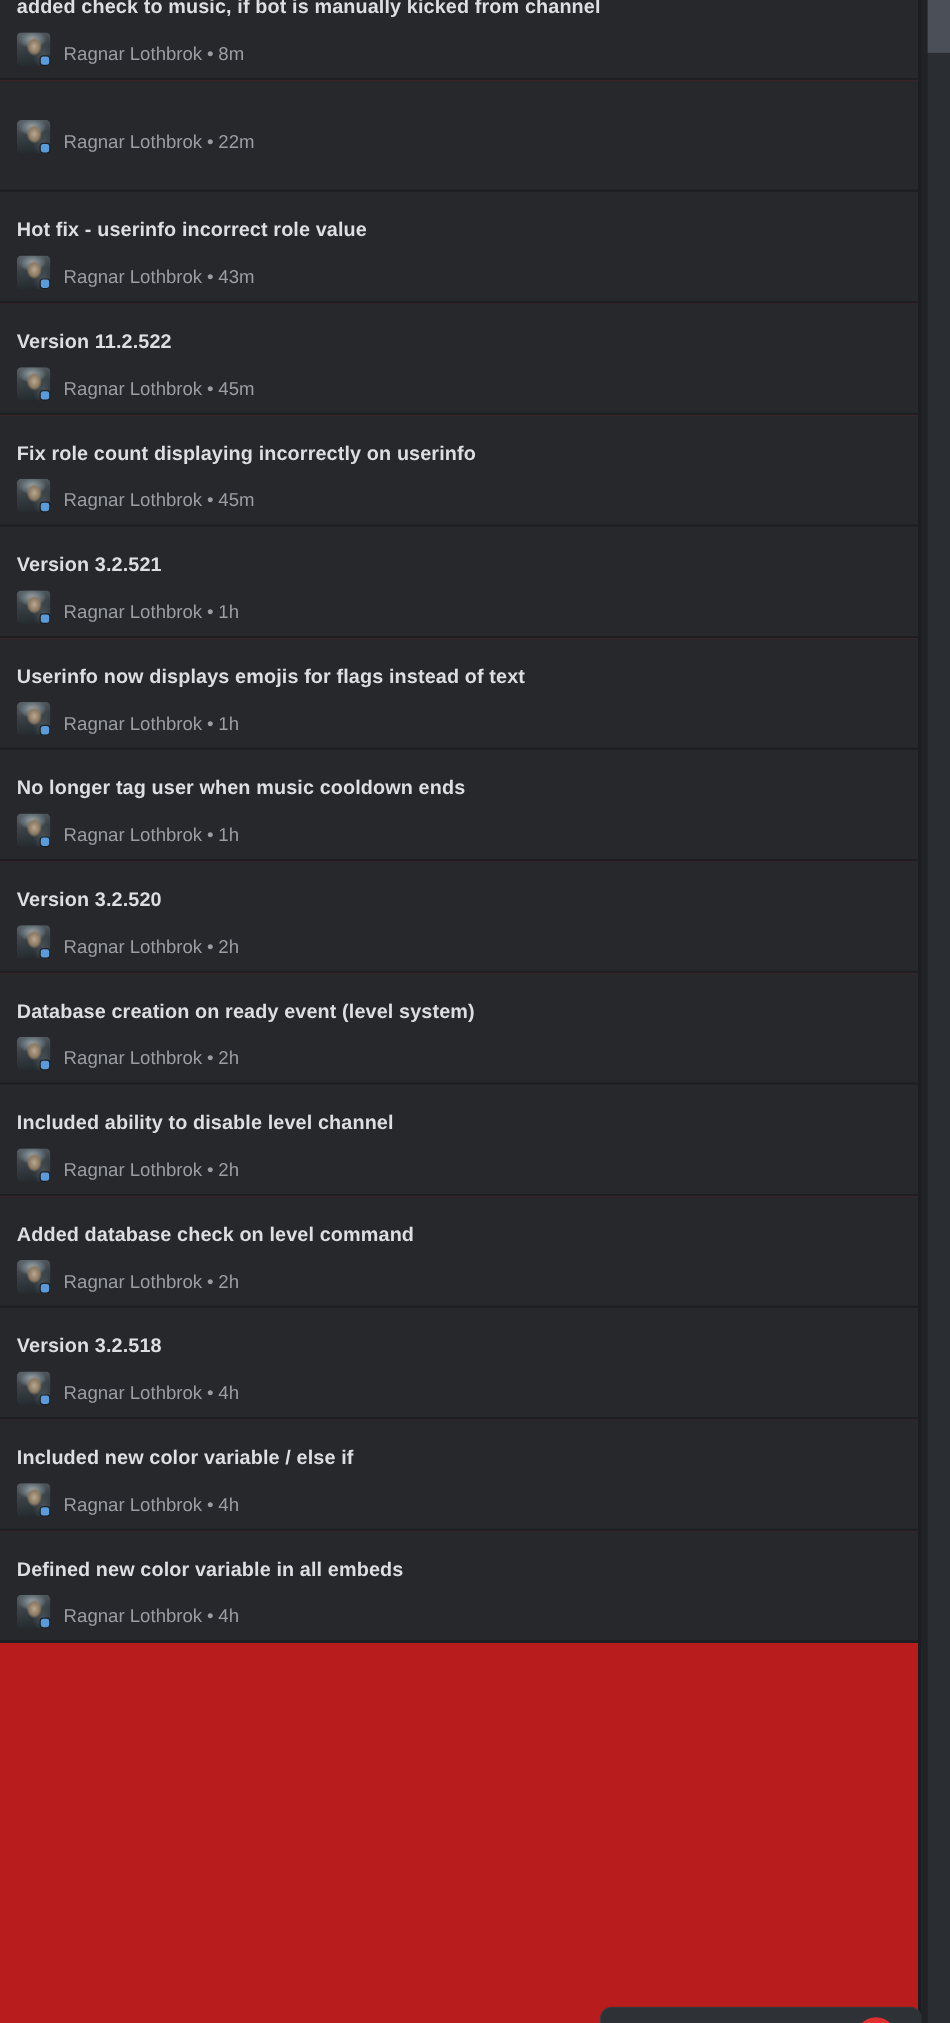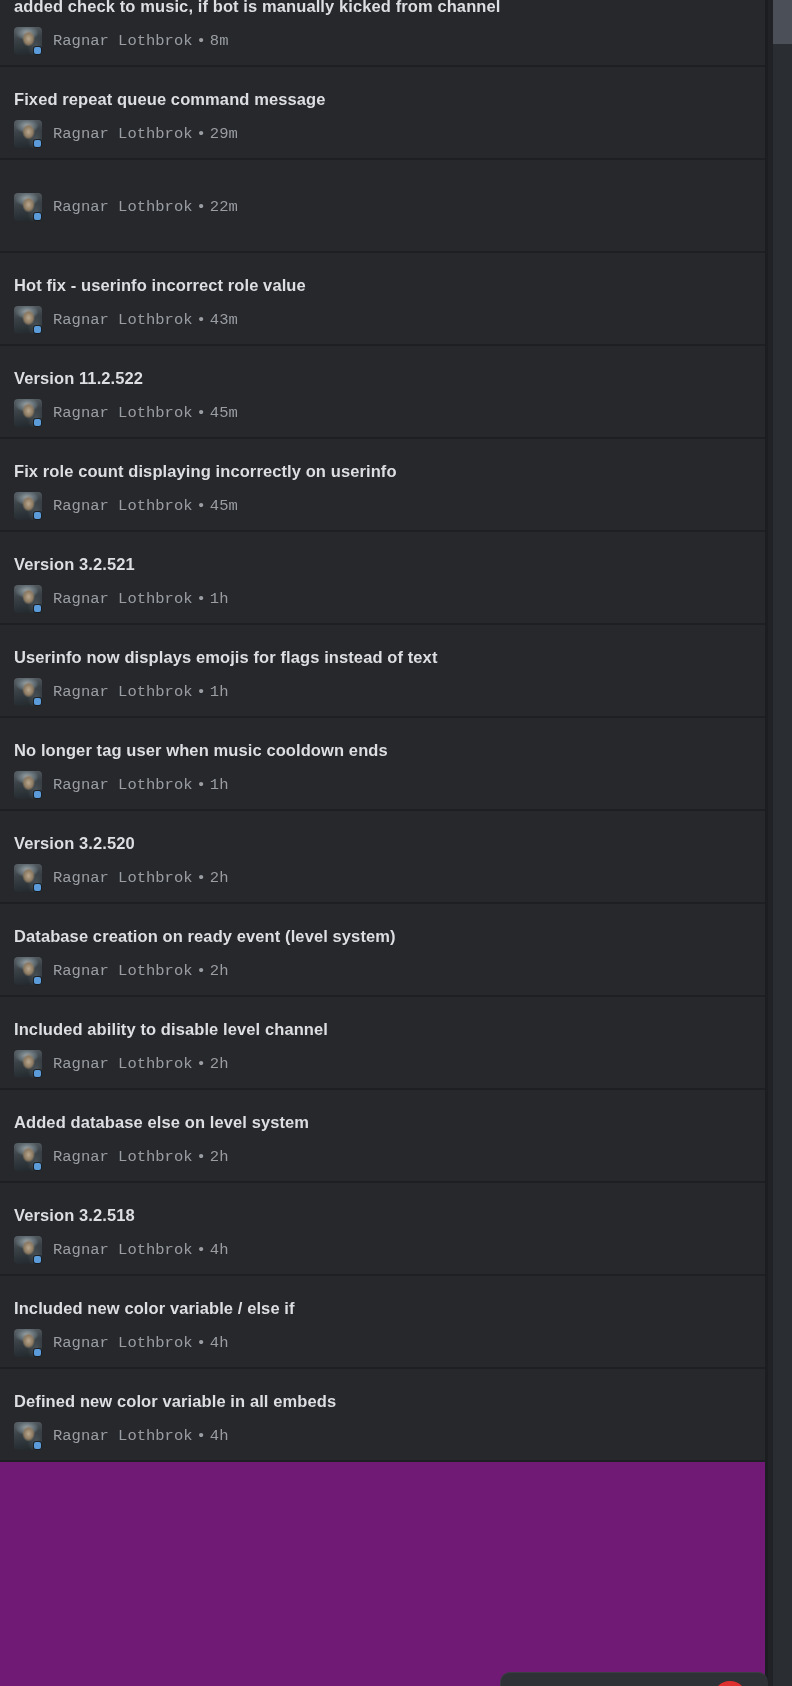--- a/index.html
+++ b/index.html
@@ -15,21 +15,21 @@
     width:792px; height:1686px;
     background:#202225;
   }
 
   
   .list-viewport {
     position:absolute;
     left:0; top:0;
     width:768px; height:1686px;
     overflow:hidden;
-    background:#701a75;
+    background:#b91c1c;
   }
   .list-inner {
     position:absolute;
     left:0;
     top:-26px;              
     width:768px;
   }
 
   
   .row {
@@ -46,23 +46,22 @@
     font-weight:bold;
     color:#dcdee1;
     line-height:20px;
     letter-spacing:0.1px;
     white-space:nowrap;
     overflow:hidden;
   }
 
   .row-meta {
     display:flex;
-    align-items:center;
+    align-items:flex-end;
     margin-top:11px;
-    font-family:Liberation Mono, monospace;
   }
 
   
   .avatar {
     position:relative;
     width:28px; height:28px;
     border-radius:4px;
     flex:0 0 auto;
     overflow:hidden;
     background:
@@ -147,27 +146,20 @@
   <div class="list-viewport">
     <div class="list-inner" id="list-inner">
         <div class="row">
           <div class="row-title">added check to music, if bot is manually kicked from channel</div>
           <div class="row-meta">
             <div class="avatar"></div>
             <div class="row-submeta"><span>Ragnar Lothbrok</span><span class="dot-sep">•</span><span>8m</span></div>
           </div>
         </div>
         <div class="row">
-          <div class="row-title">Fixed repeat queue command message</div>
-          <div class="row-meta">
-            <div class="avatar"></div>
-            <div class="row-submeta"><span>Ragnar Lothbrok</span><span class="dot-sep">•</span><span>29m</span></div>
-          </div>
-        </div>
-        <div class="row">
           <div class="row-meta">
             <div class="avatar"></div>
             <div class="row-submeta"><span>Ragnar Lothbrok</span><span class="dot-sep">•</span><span>22m</span></div>
           </div>
         </div>
         <div class="row">
           <div class="row-title">Hot fix - userinfo incorrect role value</div>
           <div class="row-meta">
             <div class="avatar"></div>
             <div class="row-submeta"><span>Ragnar Lothbrok</span><span class="dot-sep">•</span><span>43m</span></div>
@@ -223,21 +215,21 @@
           </div>
         </div>
         <div class="row">
           <div class="row-title">Included ability to disable level channel</div>
           <div class="row-meta">
             <div class="avatar"></div>
             <div class="row-submeta"><span>Ragnar Lothbrok</span><span class="dot-sep">•</span><span>2h</span></div>
           </div>
         </div>
         <div class="row">
-          <div class="row-title">Added database else on level system</div>
+          <div class="row-title">Added database check on level command</div>
           <div class="row-meta">
             <div class="avatar"></div>
             <div class="row-submeta"><span>Ragnar Lothbrok</span><span class="dot-sep">•</span><span>2h</span></div>
           </div>
         </div>
         <div class="row">
           <div class="row-title">Version 3.2.518</div>
           <div class="row-meta">
             <div class="avatar"></div>
             <div class="row-submeta"><span>Ragnar Lothbrok</span><span class="dot-sep">•</span><span>4h</span></div>

